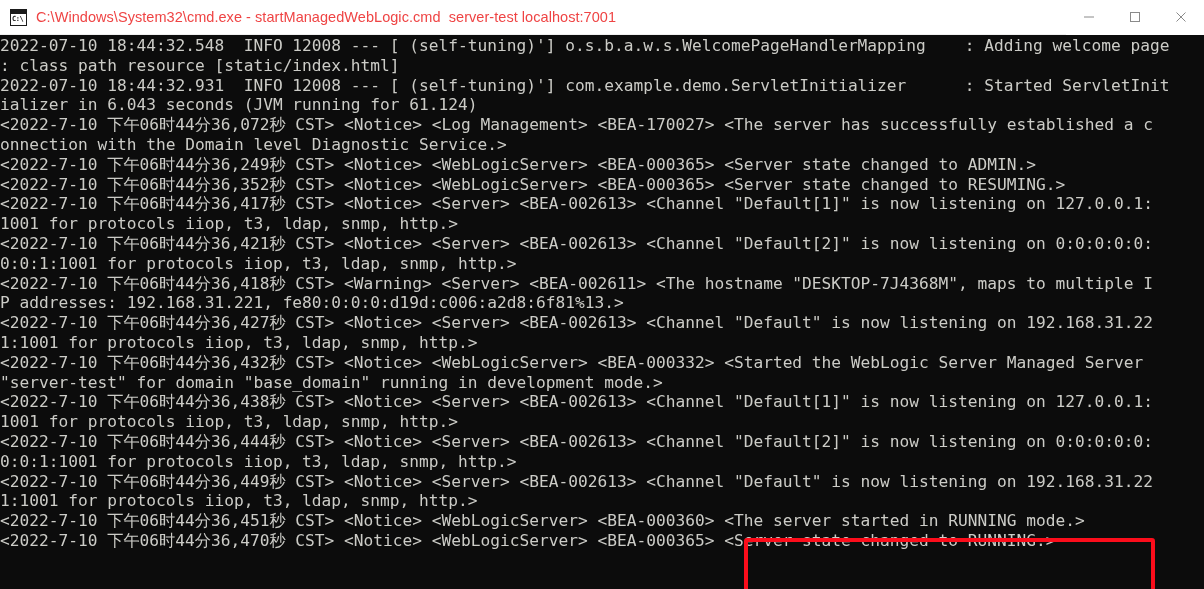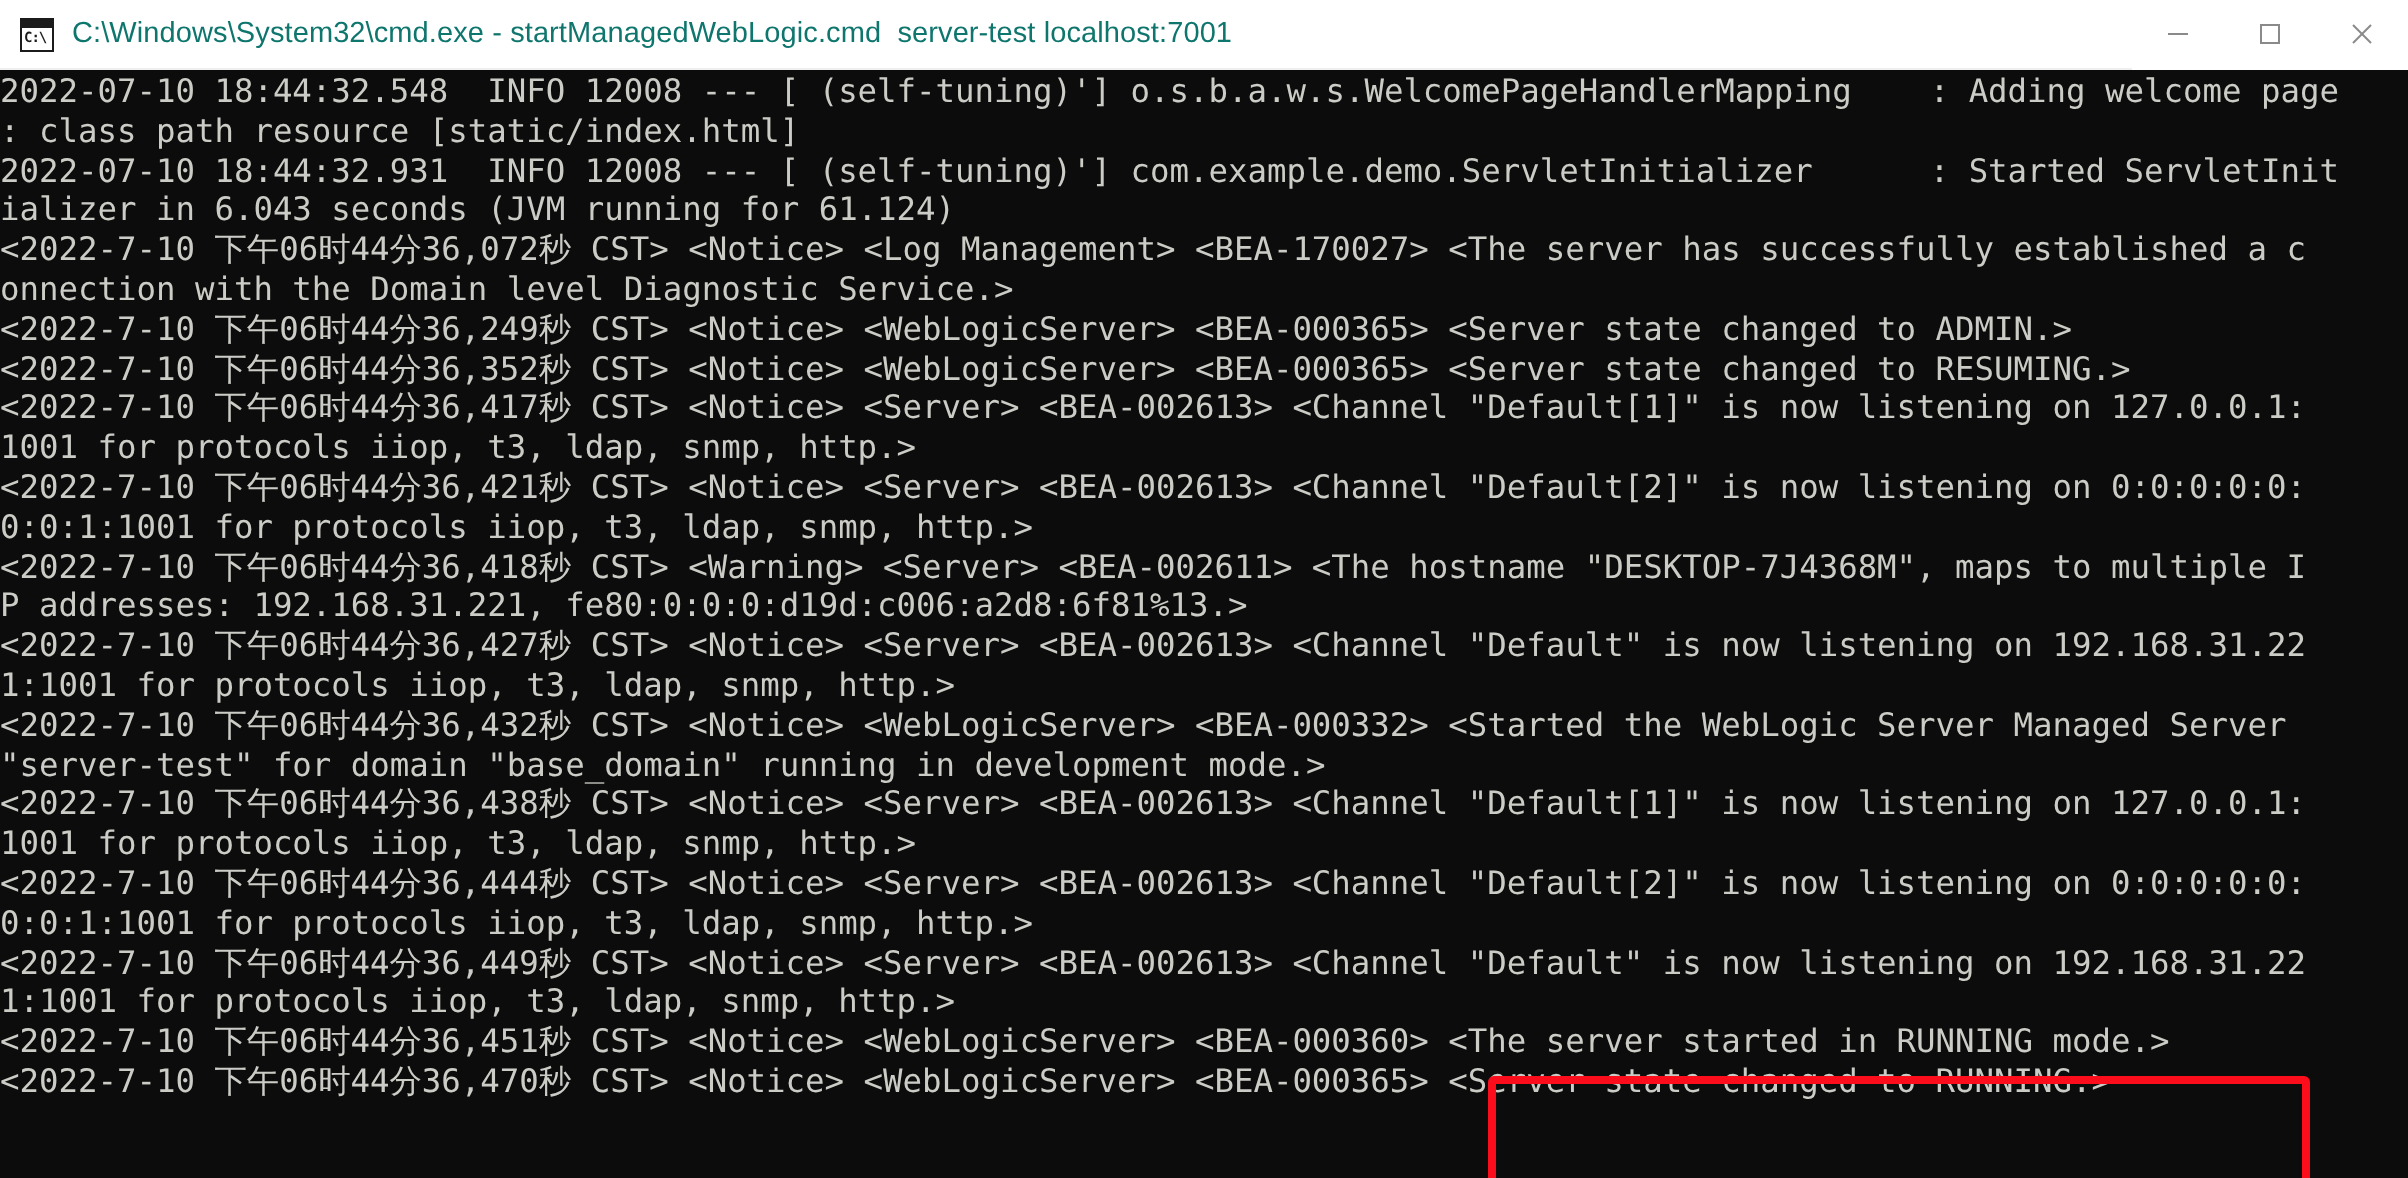--- a/index.html
+++ b/index.html
@@ -55,21 +55,21 @@
     font-family: "DejaVu Sans Mono", monospace;
     font-size: 7px;
     line-height: 11px;
     color: #1b1b1b;
     font-weight: bold;
     letter-spacing: -0.5px;
   }
   .title-text {
     font-family: "Liberation Sans", sans-serif;
     font-size: 14.5px;
-    color: #0f766e;
+    color: #ef4444;
     white-space: pre;
     letter-spacing: 0.05px;
     flex: 1 1 auto;
     overflow: hidden;
   }
   .win-controls {
     display: flex;
     flex: 0 0 auto;
     height: 35px;
   }

